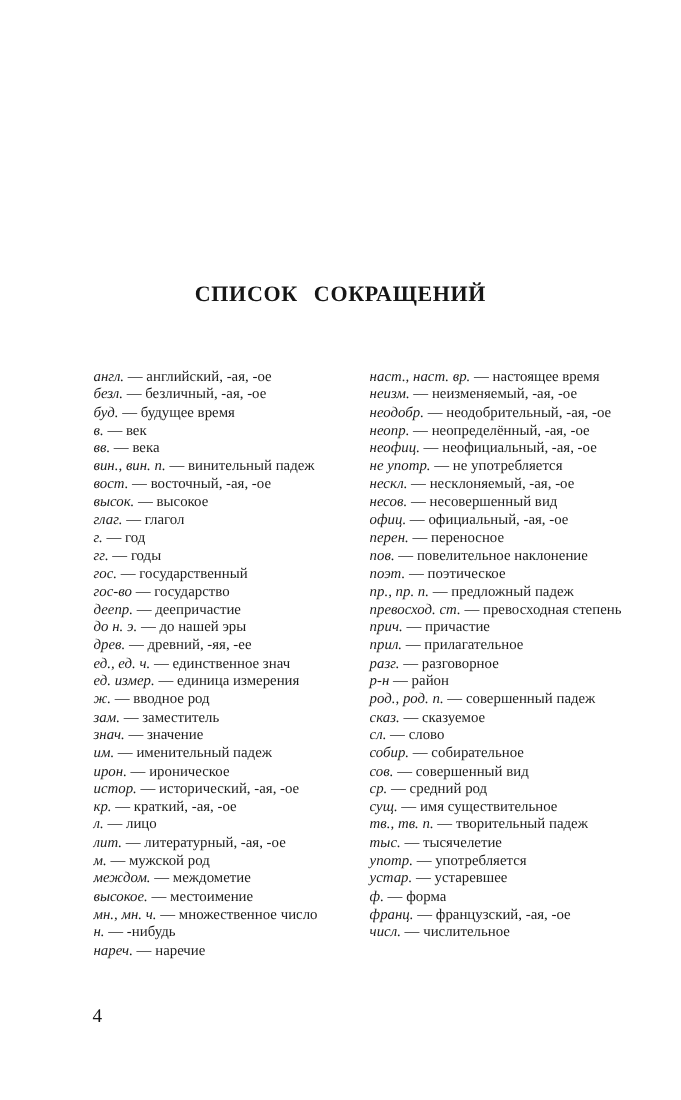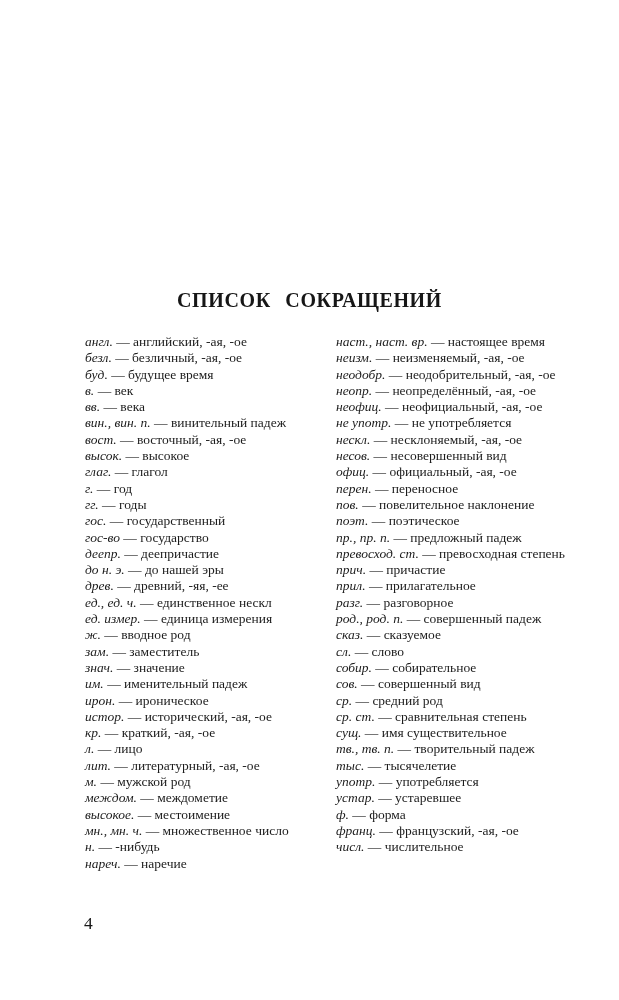--- a/index.html
+++ b/index.html
@@ -17,21 +17,20 @@
     position: absolute;
     top: 257px;
     left: 0;
     width: 100%;
     text-align: center;
     font-size: 20px;
     font-weight: bold;
     letter-spacing: 0.6px;
     word-spacing: 9px;
     color: #161616;
-    margin-top: 32px;
   }
   .columns {
     position: absolute;
     top: 334px;
     left: 85px;
     width: 482px;
     display: flex;
     gap: 20px;
   }
   .col {
@@ -73,21 +72,21 @@
         <div class="entry"><span class="abbr">вост.</span><span> — </span><span>восточный, -ая, -ое</span></div>
         <div class="entry"><span class="abbr">высок.</span><span> — </span><span>высокое</span></div>
         <div class="entry"><span class="abbr">глаг.</span><span> — </span><span>глагол</span></div>
         <div class="entry"><span class="abbr">г.</span><span> — </span><span>год</span></div>
         <div class="entry"><span class="abbr">гг.</span><span> — </span><span>годы</span></div>
         <div class="entry"><span class="abbr">гос.</span><span> — </span><span>государственный</span></div>
         <div class="entry"><span class="abbr">гос-во</span><span> — </span><span>государство</span></div>
         <div class="entry"><span class="abbr">деепр.</span><span> — </span><span>деепричастие</span></div>
         <div class="entry"><span class="abbr">до н. э.</span><span> — </span><span>до нашей эры</span></div>
         <div class="entry"><span class="abbr">древ.</span><span> — </span><span>древний, -яя, -ее</span></div>
-        <div class="entry"><span class="abbr">ед., ед. ч.</span><span> — </span><span>единственное нескл</span></div>
+        <div class="entry"><span class="abbr">ед., ед. ч.</span><span> — </span><span>единственное знач</span></div>
         <div class="entry"><span class="abbr">ед. измер.</span><span> — </span><span>единица измерения</span></div>
         <div class="entry"><span class="abbr">ж.</span><span> — </span><span>вводное род</span></div>
         <div class="entry"><span class="abbr">зам.</span><span> — </span><span>заместитель</span></div>
         <div class="entry"><span class="abbr">знач.</span><span> — </span><span>значение</span></div>
         <div class="entry"><span class="abbr">им.</span><span> — </span><span>именительный падеж</span></div>
         <div class="entry"><span class="abbr">ирон.</span><span> — </span><span>ироническое</span></div>
         <div class="entry"><span class="abbr">истор.</span><span> — </span><span>исторический, -ая, -ое</span></div>
         <div class="entry"><span class="abbr">кр.</span><span> — </span><span>краткий, -ая, -ое</span></div>
         <div class="entry"><span class="abbr">л.</span><span> — </span><span>лицо</span></div>
         <div class="entry"><span class="abbr">лит.</span><span> — </span><span>литературный, -ая, -ое</span></div>
@@ -109,27 +108,27 @@
         <div class="entry"><span class="abbr">несов.</span><span> — </span><span>несовершенный вид</span></div>
         <div class="entry"><span class="abbr">офиц.</span><span> — </span><span>официальный, -ая, -ое</span></div>
         <div class="entry"><span class="abbr">перен.</span><span> — </span><span>переносное</span></div>
         <div class="entry"><span class="abbr">пов.</span><span> — </span><span>повелительное наклонение</span></div>
         <div class="entry"><span class="abbr">поэт.</span><span> — </span><span>поэтическое</span></div>
         <div class="entry"><span class="abbr">пр., пр. п.</span><span> — </span><span>предложный падеж</span></div>
         <div class="entry"><span class="abbr">превосход. ст.</span><span> — </span><span>превосходная степень</span></div>
         <div class="entry"><span class="abbr">прич.</span><span> — </span><span>причастие</span></div>
         <div class="entry"><span class="abbr">прил.</span><span> — </span><span>прилагательное</span></div>
         <div class="entry"><span class="abbr">разг.</span><span> — </span><span>разговорное</span></div>
+        <div class="entry"><span class="abbr">р-н</span><span> — </span><span>район</span></div>
         <div class="entry"><span class="abbr">род., род. п.</span><span> — </span><span>совершенный падеж</span></div>
         <div class="entry"><span class="abbr">сказ.</span><span> — </span><span>сказуемое</span></div>
         <div class="entry"><span class="abbr">сл.</span><span> — </span><span>слово</span></div>
         <div class="entry"><span class="abbr">собир.</span><span> — </span><span>собирательное</span></div>
         <div class="entry"><span class="abbr">сов.</span><span> — </span><span>совершенный вид</span></div>
         <div class="entry"><span class="abbr">ср.</span><span> — </span><span>средний род</span></div>
-        <div class="entry"><span class="abbr">ср. ст.</span><span> — </span><span>сравнительная степень</span></div>
         <div class="entry"><span class="abbr">сущ.</span><span> — </span><span>имя существительное</span></div>
         <div class="entry"><span class="abbr">тв., тв. п.</span><span> — </span><span>творительный падеж</span></div>
         <div class="entry"><span class="abbr">тыс.</span><span> — </span><span>тысячелетие</span></div>
         <div class="entry"><span class="abbr">употр.</span><span> — </span><span>употребляется</span></div>
         <div class="entry"><span class="abbr">устар.</span><span> — </span><span>устаревшее</span></div>
         <div class="entry"><span class="abbr">ф.</span><span> — </span><span>форма</span></div>
         <div class="entry"><span class="abbr">франц.</span><span> — </span><span>французский, -ая, -ое</span></div>
         <div class="entry"><span class="abbr">числ.</span><span> — </span><span>числительное</span></div>
       </div>
   </div>

